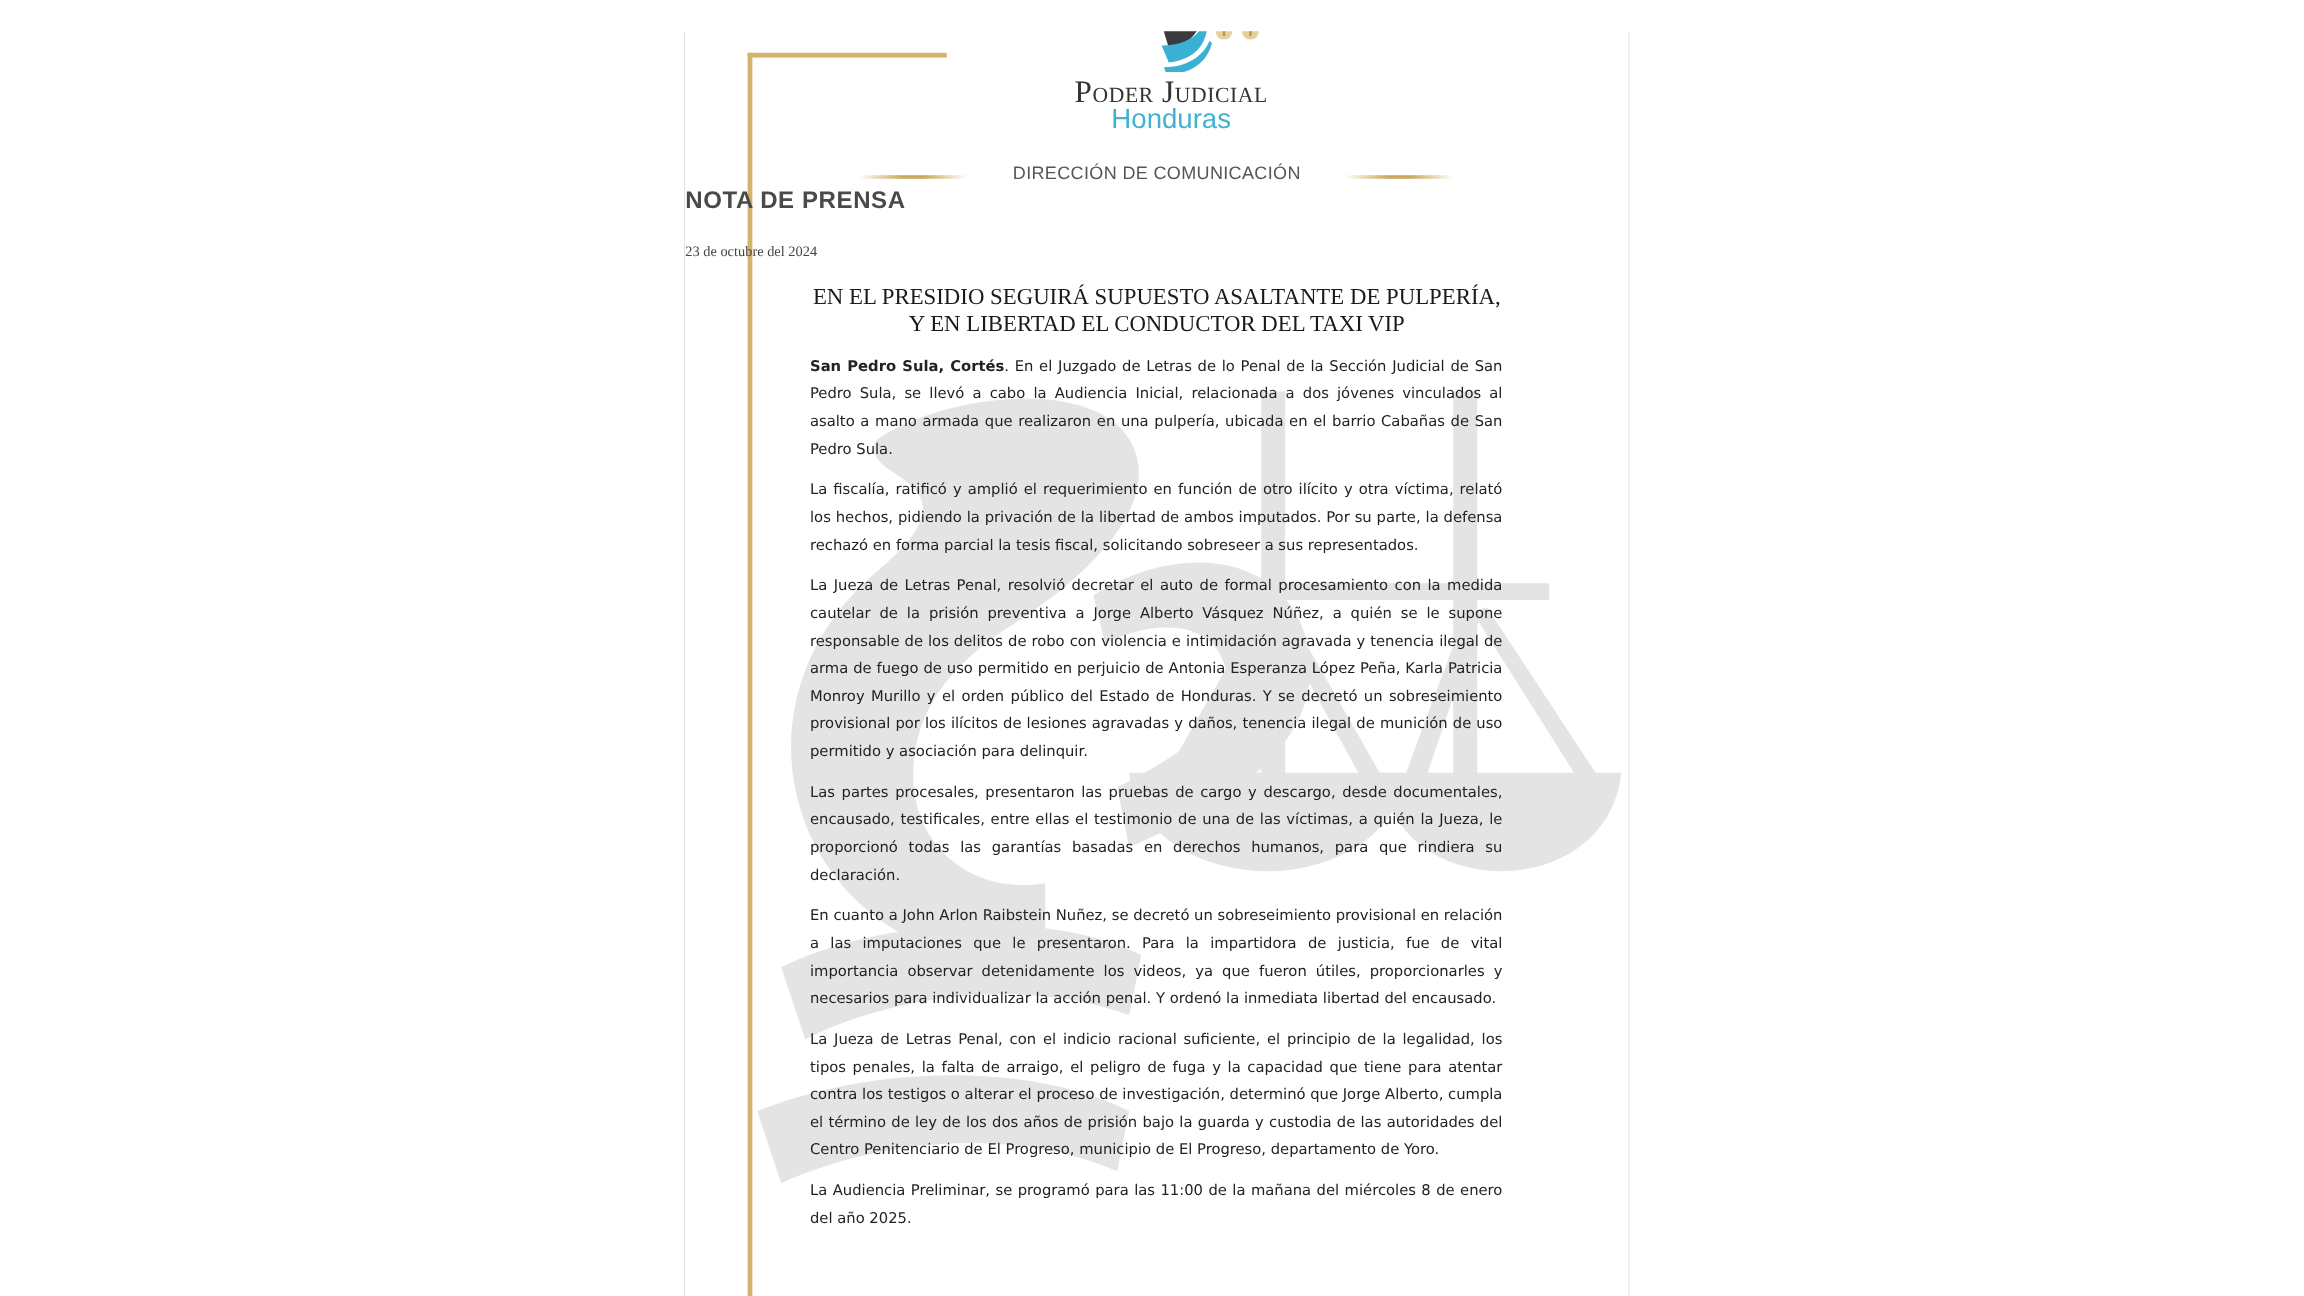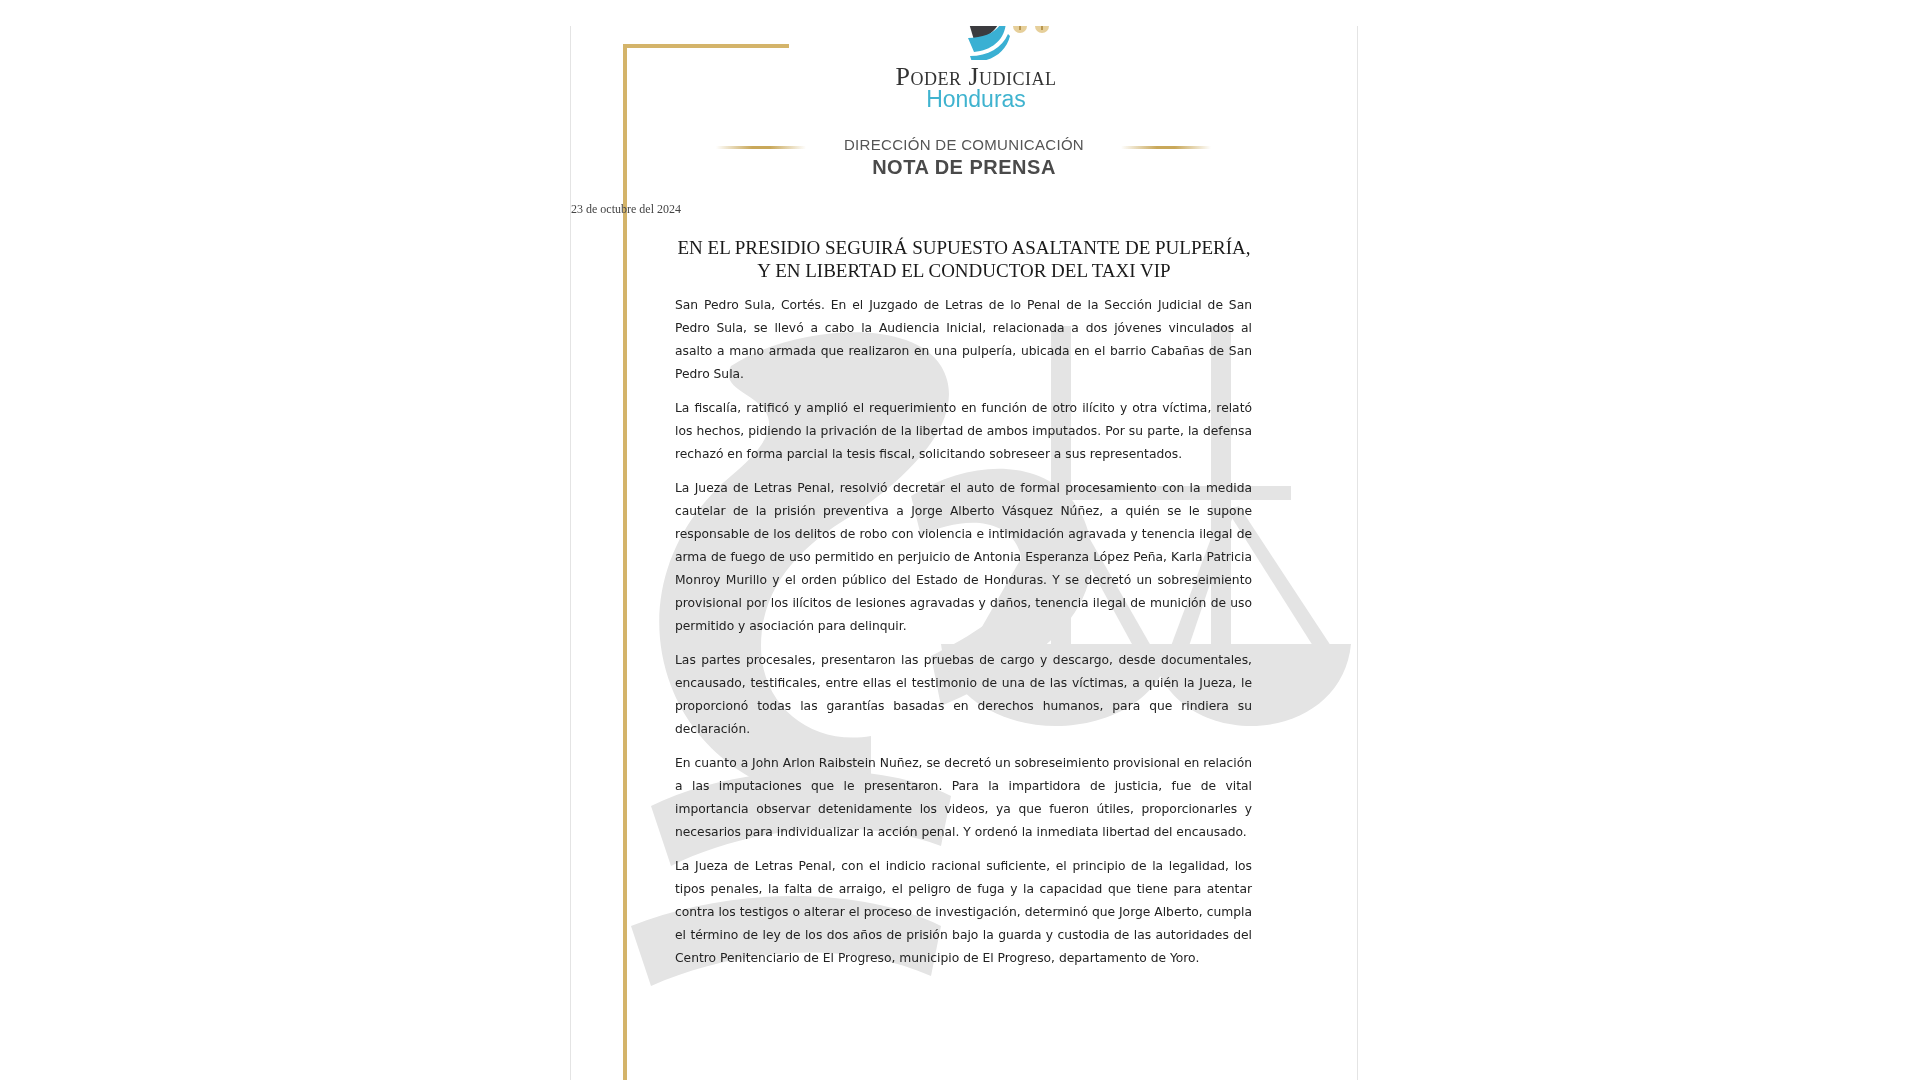--- a/index.html
+++ b/index.html
@@ -100,21 +100,20 @@
       font-family: "Liberation Sans", sans-serif;
       font-size: 15px;
       color: #555555;
       letter-spacing: 0.3px;
     }
     .press-label {
       position: absolute;
       left: 0;
       top: 130px;
       width: 786px;
-      text-align: center;
       font-family: "Liberation Sans", sans-serif;
       font-weight: bold;
       font-size: 20px;
       color: #4a4a4a;
       letter-spacing: 0.5px;
     }
     .date {
       position: absolute;
       left: 0;
       top: 176px;
@@ -143,21 +142,21 @@
       font-family: "DejaVu Sans", sans-serif;
       font-size: 12.3px;
       line-height: 23px;
       color: #222222;
       text-align: justify;
     }
     .body p {
       margin: 0 0 11px 0;
     }
     .body .lead {
-      font-weight: normal;
+      font-weight: bold;
     }
   </style>
 </head>
 <body>
 
 <div class="page">
 
   <div class="gold-frame-h"></div>
   <div class="gold-frame-v"></div>
 
@@ -205,15 +204,16 @@
 
   <div class="headline">EN EL PRESIDIO SEGUIRÁ SUPUESTO ASALTANTE DE PULPERÍA, Y EN LIBERTAD EL CONDUCTOR DEL TAXI VIP</div>
 
   <div class="body">
     <p><span class="lead">San Pedro Sula, Cortés</span><span>. En el Juzgado de Letras de lo Penal de la Sección Judicial de San Pedro Sula, se llevó a cabo la Audiencia Inicial, relacionada a dos jóvenes vinculados al asalto a mano armada que realizaron en una pulpería, ubicada en el barrio Cabañas de San Pedro Sula.</span></p>
     <p>La fiscalía, ratificó y amplió el requerimiento en función de otro ilícito y otra víctima, relató los hechos, pidiendo la privación de la libertad de ambos imputados. Por su parte, la defensa rechazó en forma parcial la tesis fiscal, solicitando sobreseer a sus representados.</p>
     <p>La Jueza de Letras Penal, resolvió decretar el auto de formal procesamiento con la medida cautelar de la prisión preventiva a Jorge Alberto Vásquez Núñez, a quién se le supone responsable de los delitos de robo con violencia e intimidación agravada y tenencia ilegal de arma de fuego de uso permitido en perjuicio de Antonia Esperanza López Peña, Karla Patricia Monroy Murillo y el orden público del Estado de Honduras. Y se decretó un sobreseimiento provisional por los ilícitos de lesiones agravadas y daños, tenencia ilegal de munición de uso permitido y asociación para delinquir.</p>
     <p>Las partes procesales, presentaron las pruebas de cargo y descargo, desde documentales, encausado, testificales, entre ellas el testimonio de una de las víctimas, a quién la Jueza, le proporcionó todas las garantías basadas en derechos humanos, para que rindiera su declaración.</p>
     <p>En cuanto a John Arlon Raibstein Nuñez, se decretó un sobreseimiento provisional en relación a las imputaciones que le presentaron. Para la impartidora de justicia, fue de vital importancia observar detenidamente los videos, ya que fueron útiles, proporcionarles y necesarios para individualizar la acción penal. Y ordenó la inmediata libertad del encausado.</p>
     <p>La Jueza de Letras Penal, con el indicio racional suficiente, el principio de la legalidad, los tipos penales, la falta de arraigo, el peligro de fuga y la capacidad que tiene para atentar contra los testigos o alterar el proceso de investigación, determinó que Jorge Alberto, cumpla el término de ley de los dos años de prisión bajo la guarda y custodia de las autoridades del Centro Penitenciario de El Progreso, municipio de El Progreso, departamento de Yoro.</p>
+    <p>La Audiencia Preliminar, se programó para las 11:00 de la mañana del miércoles 8 de enero del año 2025.</p>
   </div>
 
 </div>
 
 </body></html>

